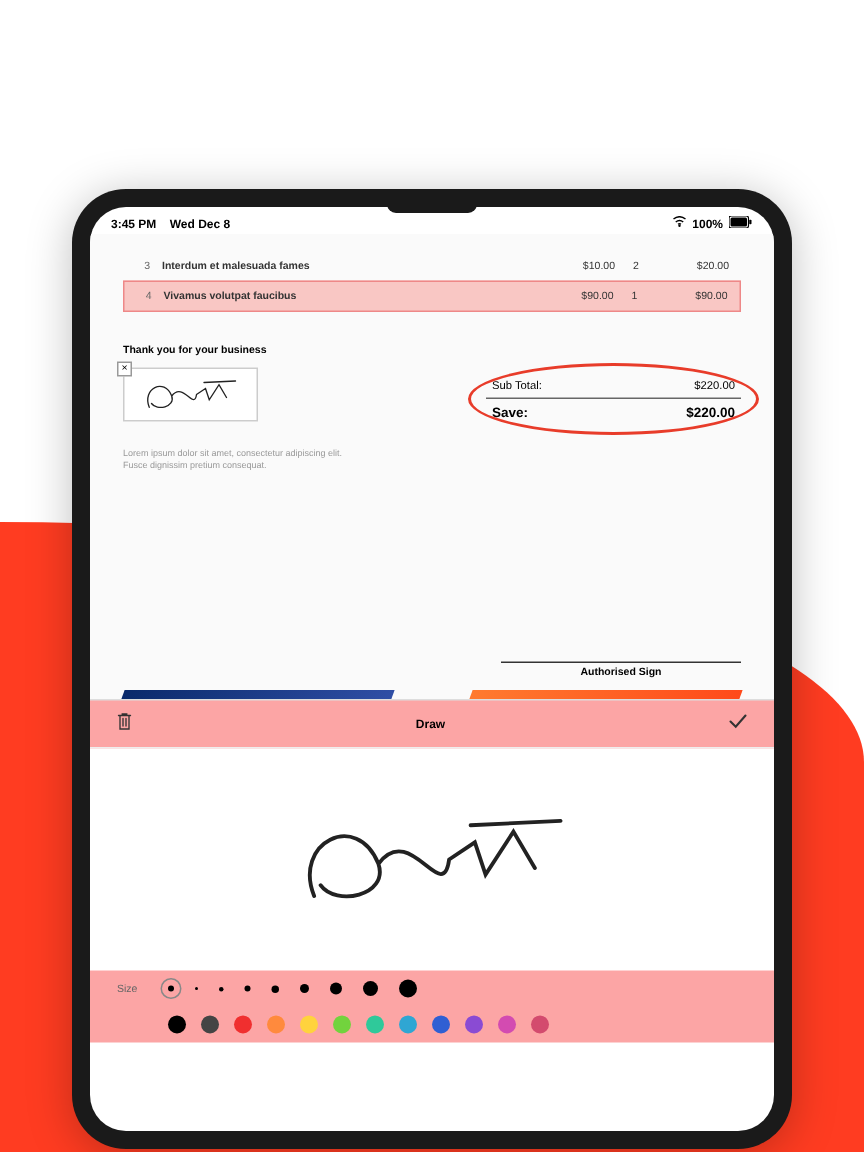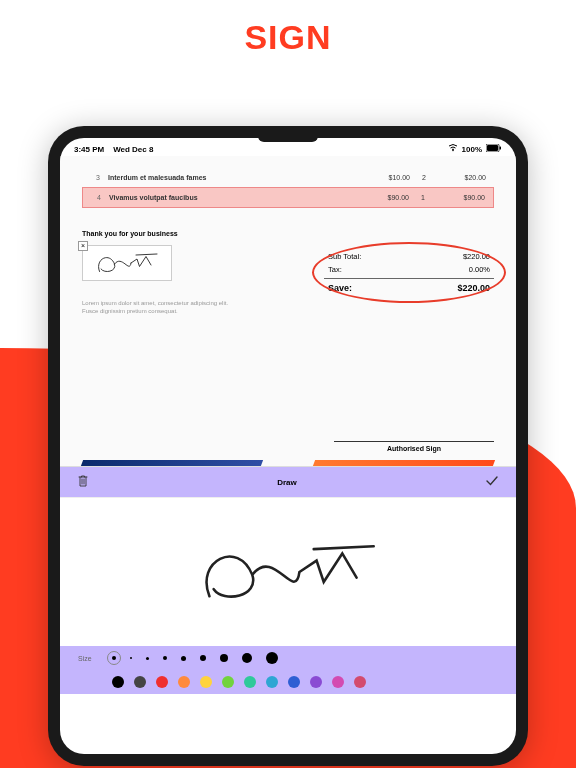--- a/index.html
+++ b/index.html
@@ -165,21 +165,21 @@
   .bar-blue, .bar-orange {
     position: absolute;
     bottom: 0;
     height: 6px;
   }
   .bar-blue { left: 22px; width: 180px; background: linear-gradient(90deg,#0a2a6b,#2f4ea5); transform: skewX(-20deg); }
   .bar-orange { right: 22px; width: 180px; background: linear-gradient(90deg,#ff7a2f,#ff4a1a); transform: skewX(-20deg); }
 
   .draw-panel {
     border-top: 1px solid #ddd;
-    background: #c4b5fd;
+    background: #fca5a5;
   }
   .draw-header {
     display: flex;
     justify-content: space-between;
     align-items: center;
     padding: 8px 18px;
     font-size: 8px;
     border-bottom: 1px solid #eee;
   }
   .trash-icon, .check-icon { cursor: pointer; font-size: 11px; color: #333; }
@@ -212,21 +212,20 @@
     cursor: pointer;
   }
   .sig-svg { stroke: #222; stroke-width: 1.8; fill: none; stroke-linecap: round; }
 </style>
 </head>
 <body>
 
 <div class="bg-red-shape"></div>
 
 <div class="headline">
-  <div class="headline-sign">SIGN</div>
 </div>
 
 <div class="tablet">
   <div class="tablet-inner">
     <div class="notch"></div>
 
     <div class="status-bar">
       <div>
         <span>3:45 PM</span>
         &nbsp;&nbsp;
@@ -280,24 +279,20 @@
           </div>
           <div class="lorem">Lorem ipsum dolor sit amet, consectetur adipiscing elit. Fusce dignissim pretium consequat.</div>
         </div>
         <div class="totals-col">
           <div style="position:relative;margin-top:20px;">
             <div class="red-circle"></div>
             <div class="tot-row">
               <span>Sub Total:</span>
               <span>$220.00</span>
             </div>
-            <div class="tot-row">
-              <span>Tax:</span>
-              <span>0.00%</span>
-            </div>
             <div class="tot-row grand">
               <span>Save:</span>
               <span>$220.00</span>
             </div>
           </div>
         </div>
       </div>
 
       <div class="auth-area">Authorised Sign</div>
       <div class="bar-blue"></div>

